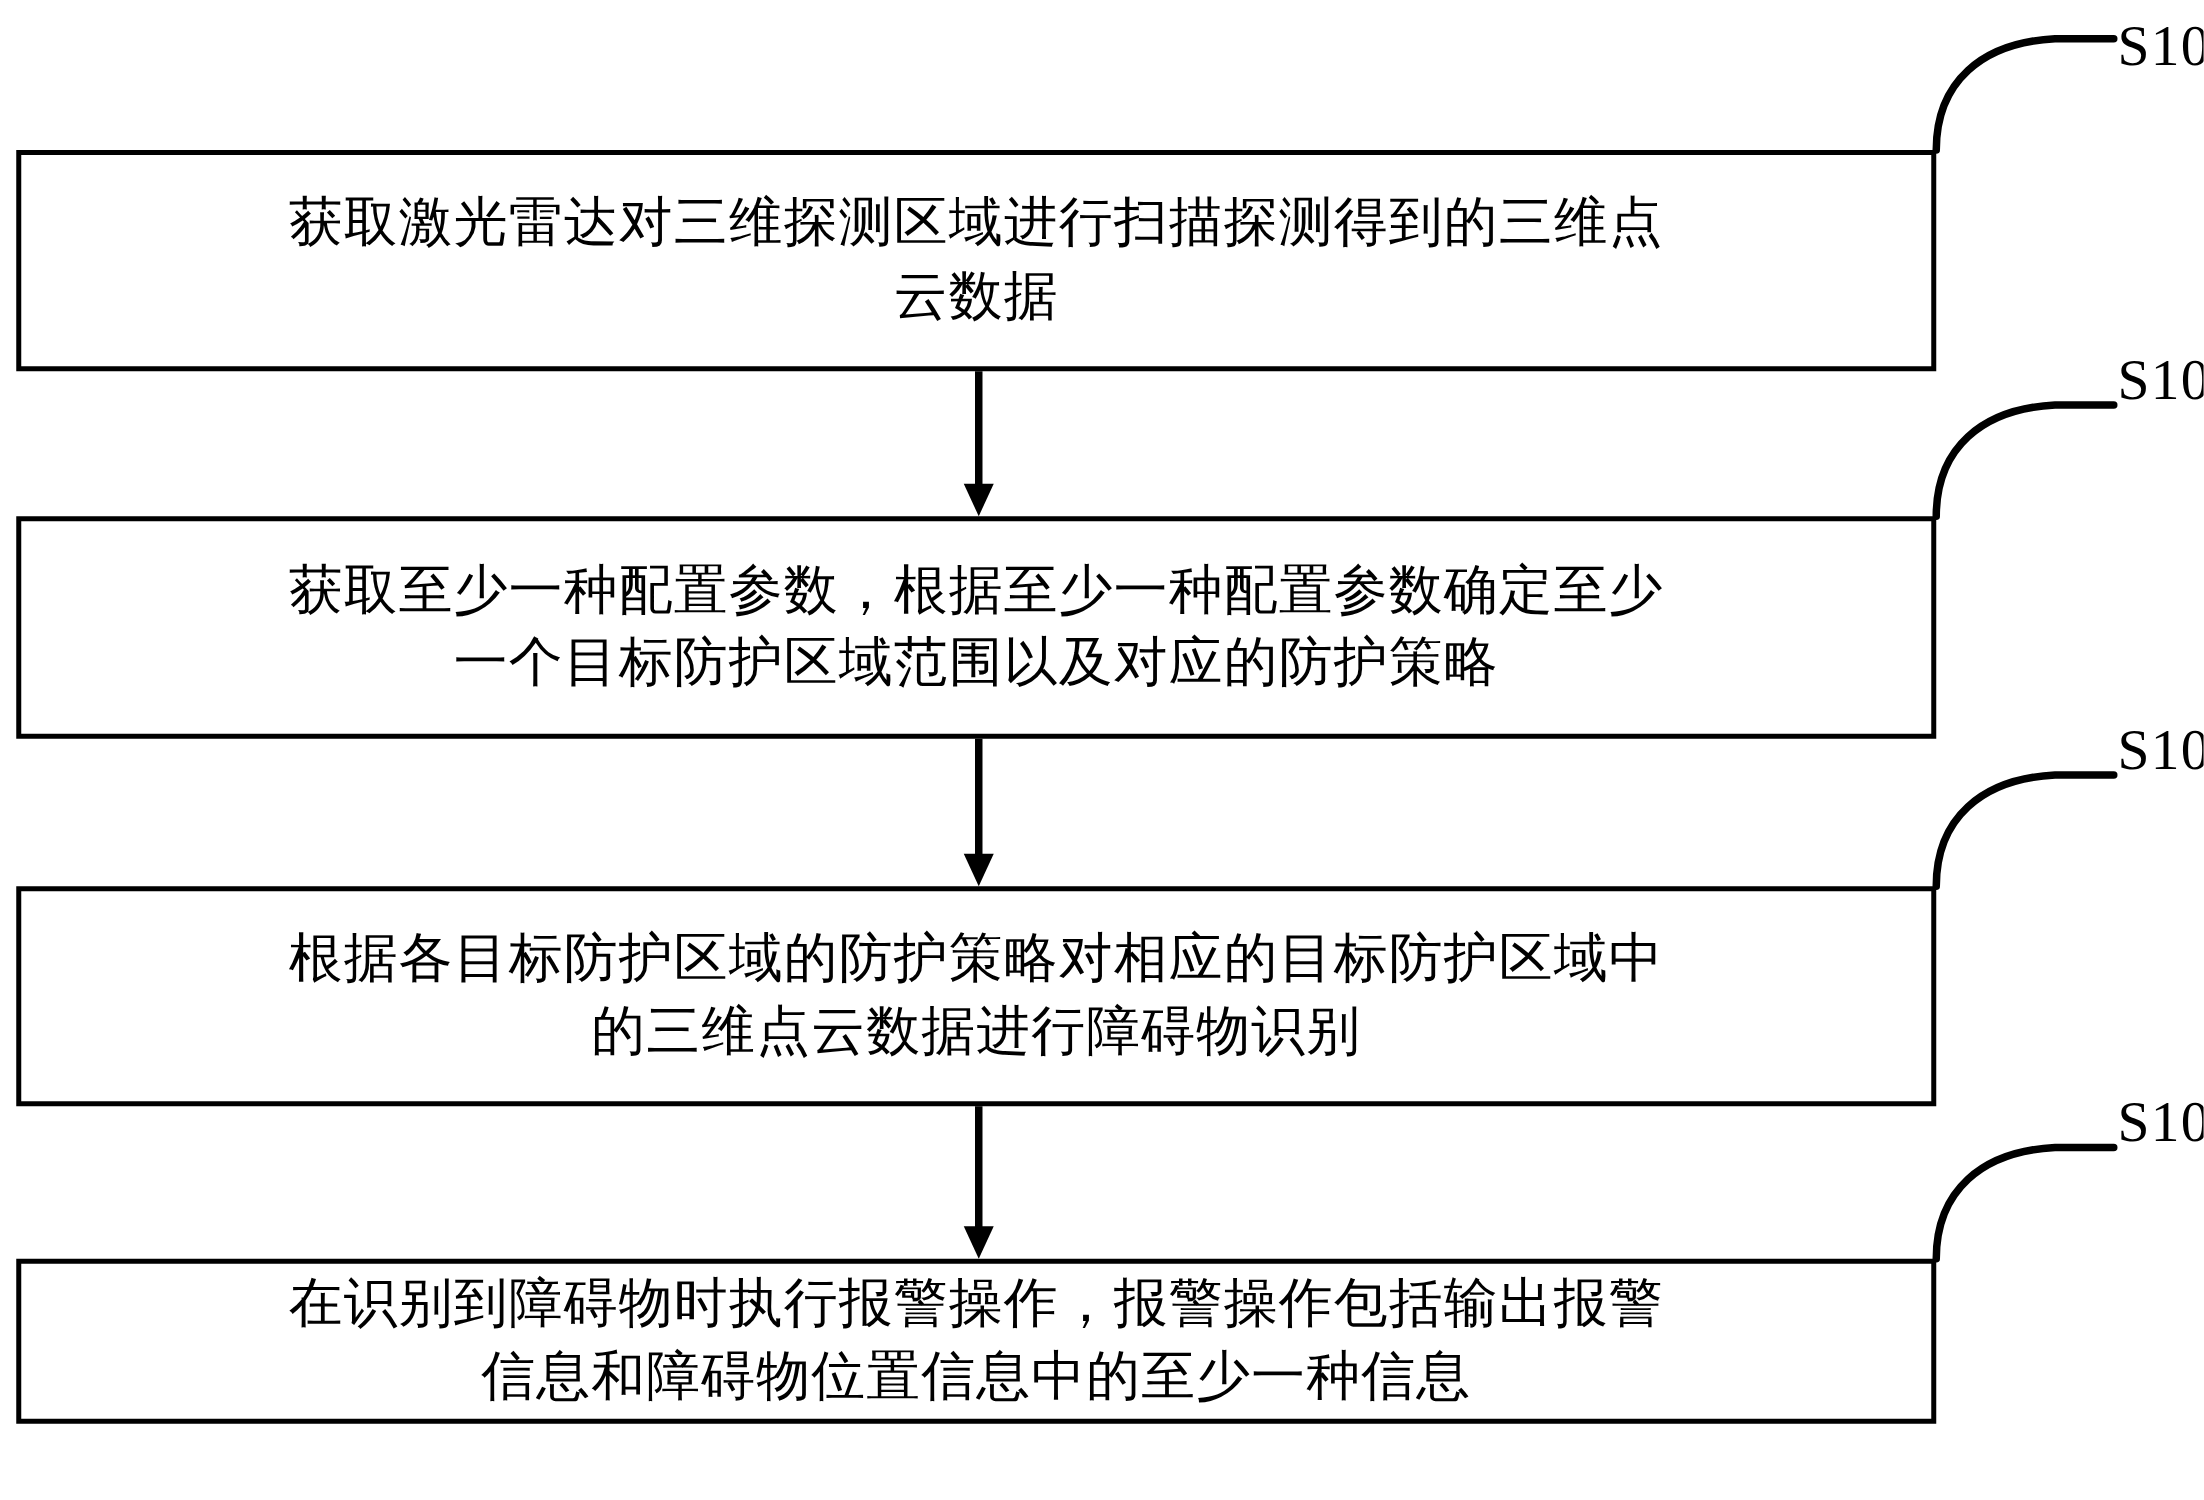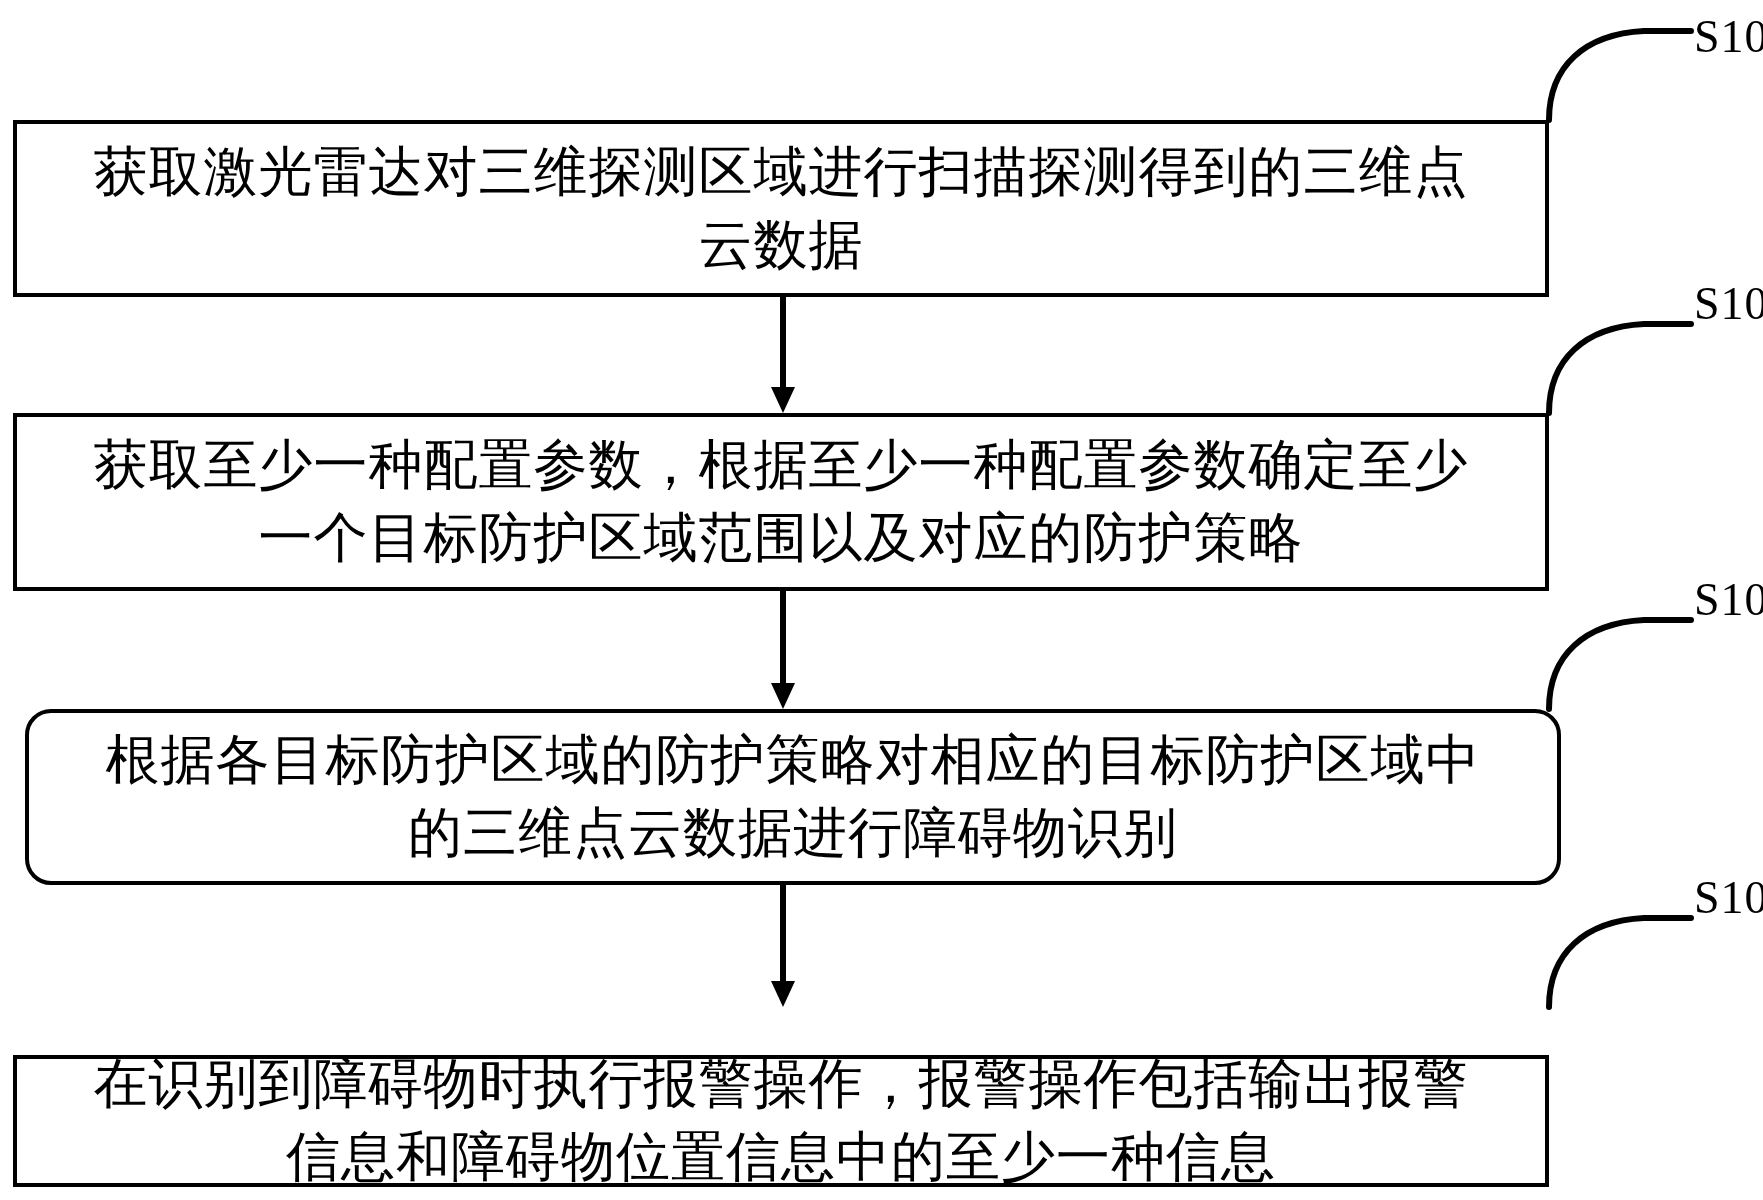--- a/index.html
+++ b/index.html
@@ -24,21 +24,21 @@
     border: 4px solid #000000;
     background: #ffffff;
     display: flex;
     flex-direction: column;
     align-items: center;
     justify-content: center;
     text-align: center;
   }
   .flow-box-text {
     font-family: "Liberation Serif", "DejaVu Serif", serif;
-    font-size: 54px;
+    font-size: 43px;
     line-height: 1.35;
     color: #000000;
     letter-spacing: 1px;
     padding: 0 26px;
     white-space: pre-line;
   }
   .step-label {
     position: absolute;
     font-family: "Liberation Serif", "DejaVu Serif", serif;
     font-size: 46px;
@@ -82,35 +82,35 @@
   <svg class="leader-svg" style="left:1549px; top:293px;" width="210" height="125" viewBox="0 0 210 125">
     <path d="M 0 120 C 0 66, 36 34, 95 31 L 142 31" fill="none" stroke="#000000" stroke-width="6" stroke-linecap="round"></path>
   </svg>
   <div class="step-label" style="left:1694px; top:277px;">S102</div>
 
   <svg class="arrow-svg" style="left:770px; top:591px;" width="26" height="118" viewBox="0 0 26 118">
     <line x1="13" y1="0" x2="13" y2="98" stroke="#000000" stroke-width="6"></line>
     <polygon points="13,118 1,92 25,92" fill="#000000"></polygon>
   </svg>
 
-  <div class="flow-box" style="left:25px; top:709px; width:1536px; height:176px;border-radius:26px;">
+  <div class="flow-box" style="left:13px; top:709px; width:1536px; height:176px;">
     <div class="flow-box-text">根据各目标防护区域的防护策略对相应的目标防护区域中
 的三维点云数据进行障碍物识别</div>
   </div>
   <svg class="leader-svg" style="left:1549px; top:589px;" width="210" height="125" viewBox="0 0 210 125">
     <path d="M 0 120 C 0 66, 36 34, 95 31 L 142 31" fill="none" stroke="#000000" stroke-width="6" stroke-linecap="round"></path>
   </svg>
   <div class="step-label" style="left:1694px; top:573px;">S103</div>
 
   <svg class="arrow-svg" style="left:770px; top:885px;" width="26" height="122" viewBox="0 0 26 122">
     <line x1="13" y1="0" x2="13" y2="102" stroke="#000000" stroke-width="6"></line>
     <polygon points="13,122 1,96 25,96" fill="#000000"></polygon>
   </svg>
 
-  <div class="flow-box" style="left:13px; top:1007px; width:1536px; height:132px;margin-top:48px;">
+  <div class="flow-box" style="left:13px; top:1007px; width:1536px; height:132px;">
     <div class="flow-box-text">在识别到障碍物时执行报警操作，报警操作包括输出报警
 信息和障碍物位置信息中的至少一种信息</div>
   </div>
   <svg class="leader-svg" style="left:1549px; top:887px;" width="210" height="125" viewBox="0 0 210 125">
     <path d="M 0 120 C 0 66, 36 34, 95 31 L 142 31" fill="none" stroke="#000000" stroke-width="6" stroke-linecap="round"></path>
   </svg>
   <div class="step-label" style="left:1694px; top:871px;">S104</div>
 
 </div>
 

